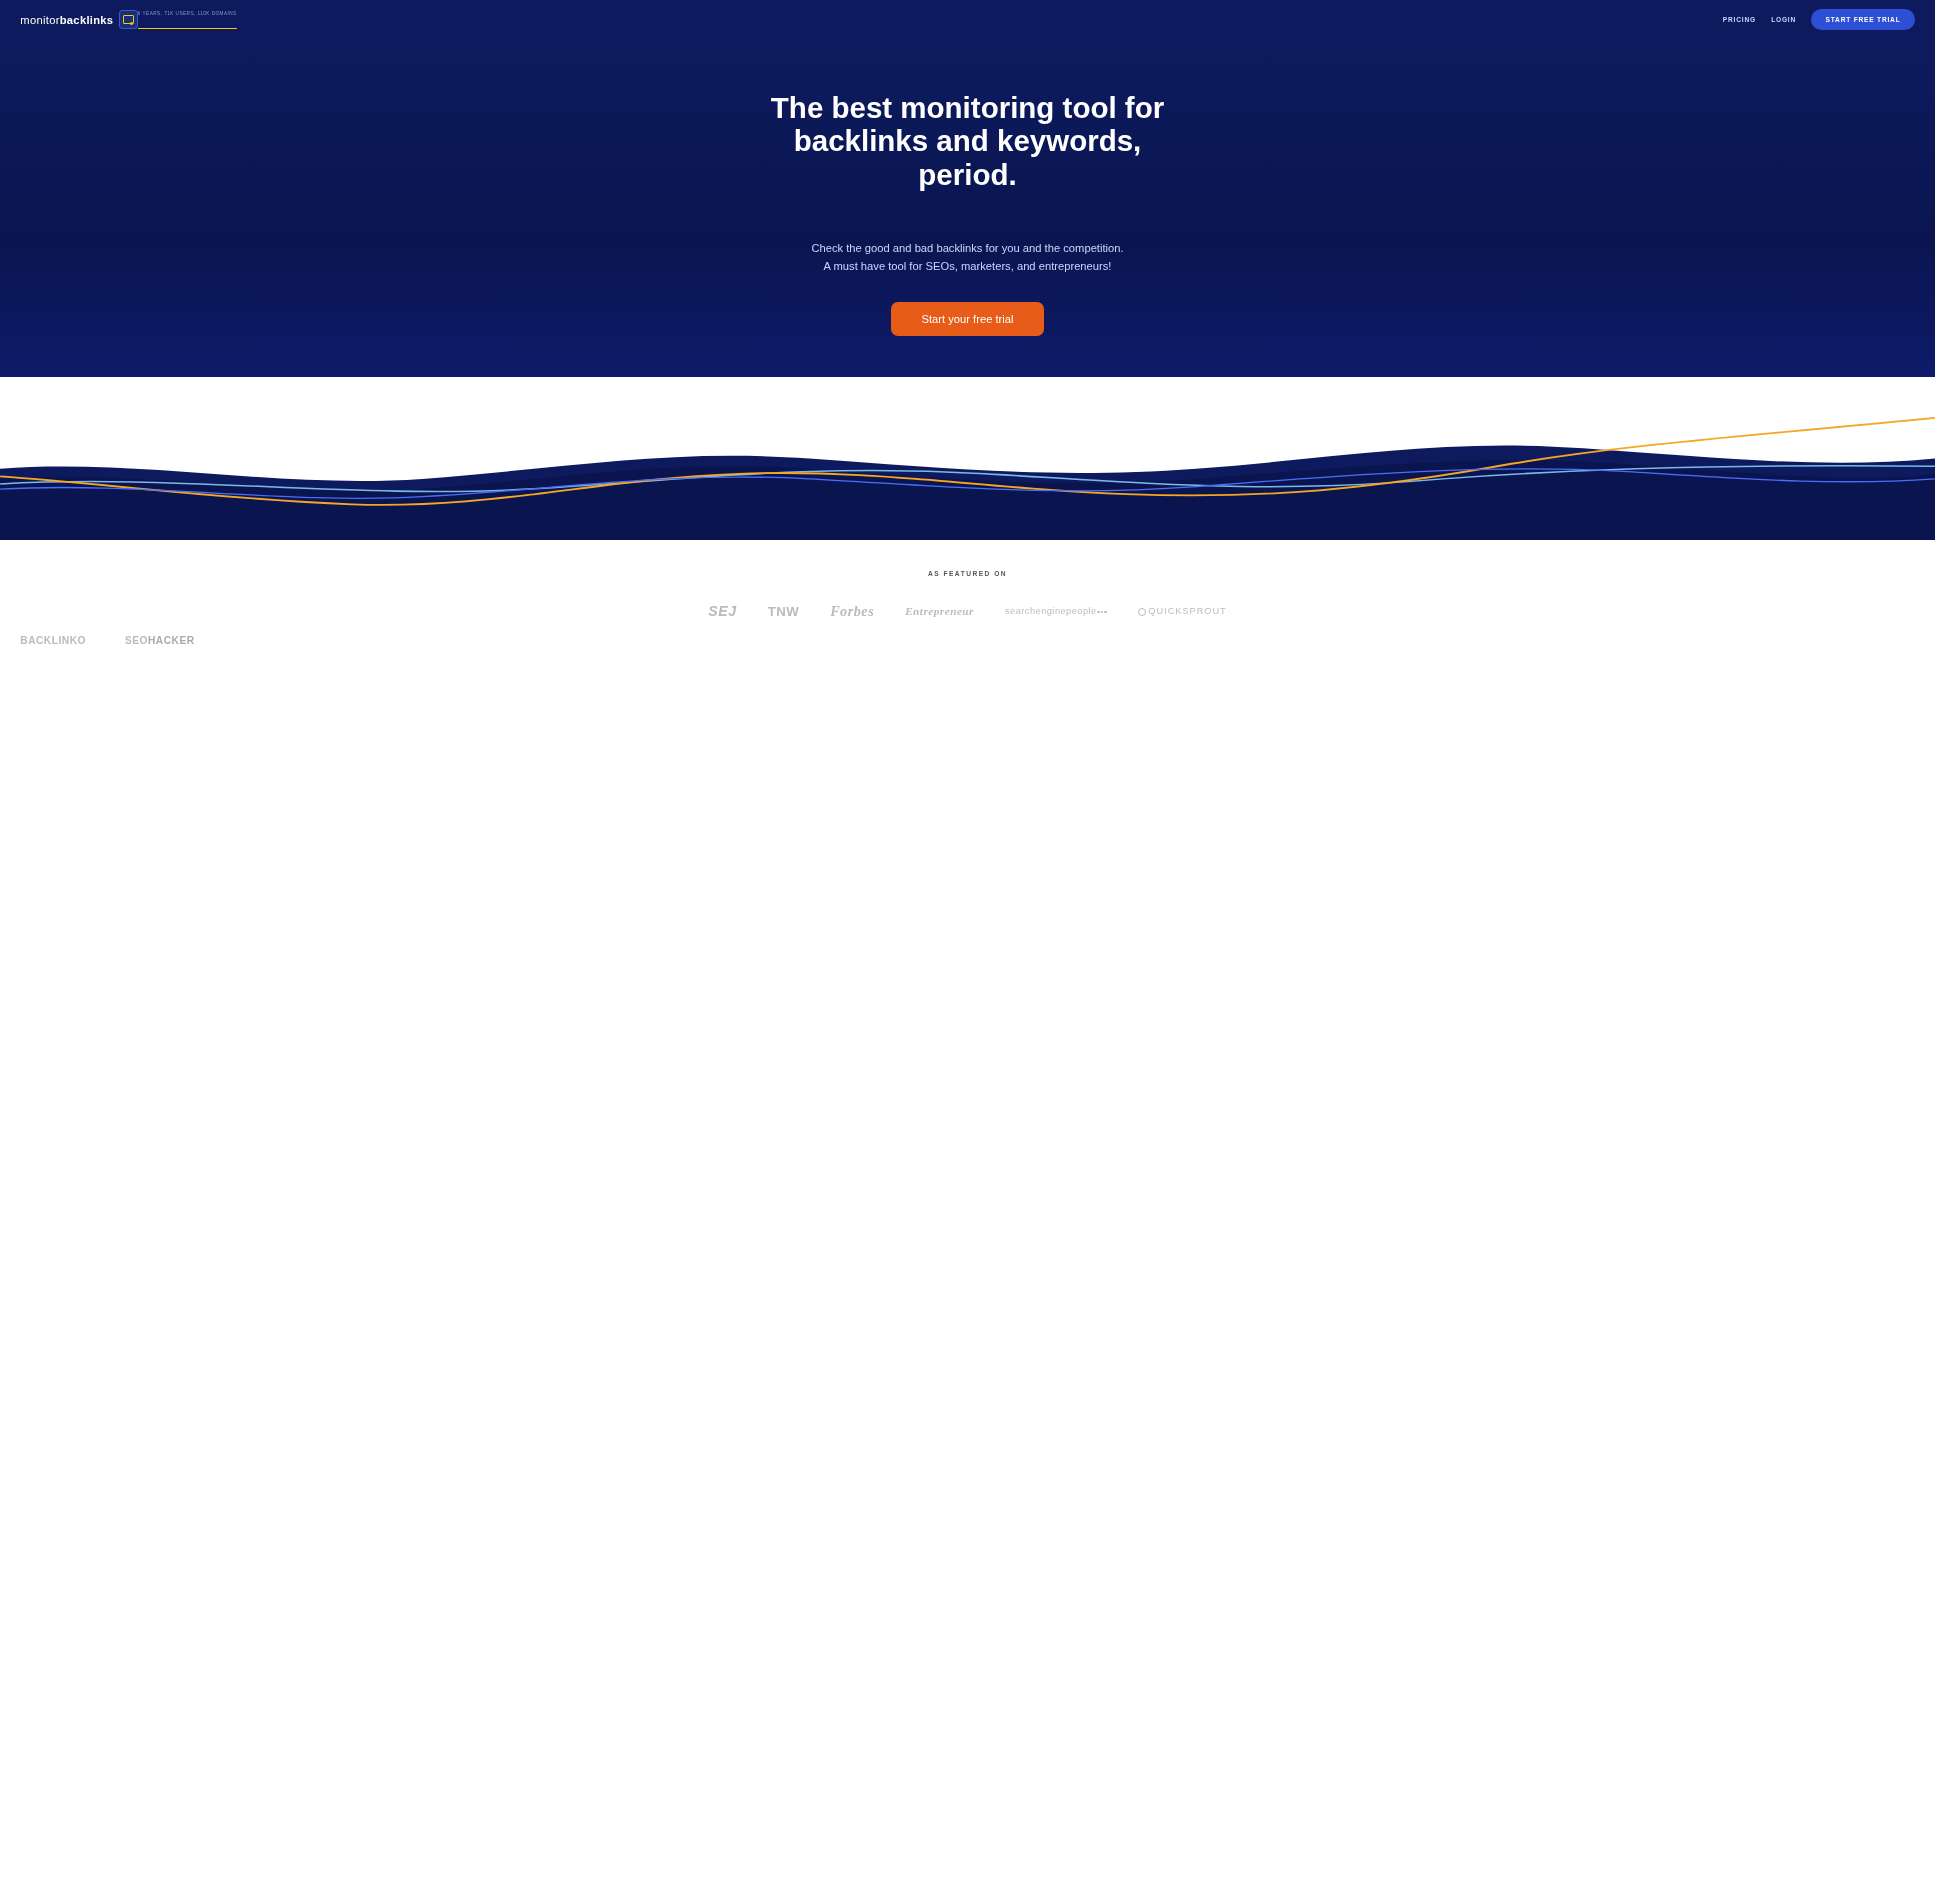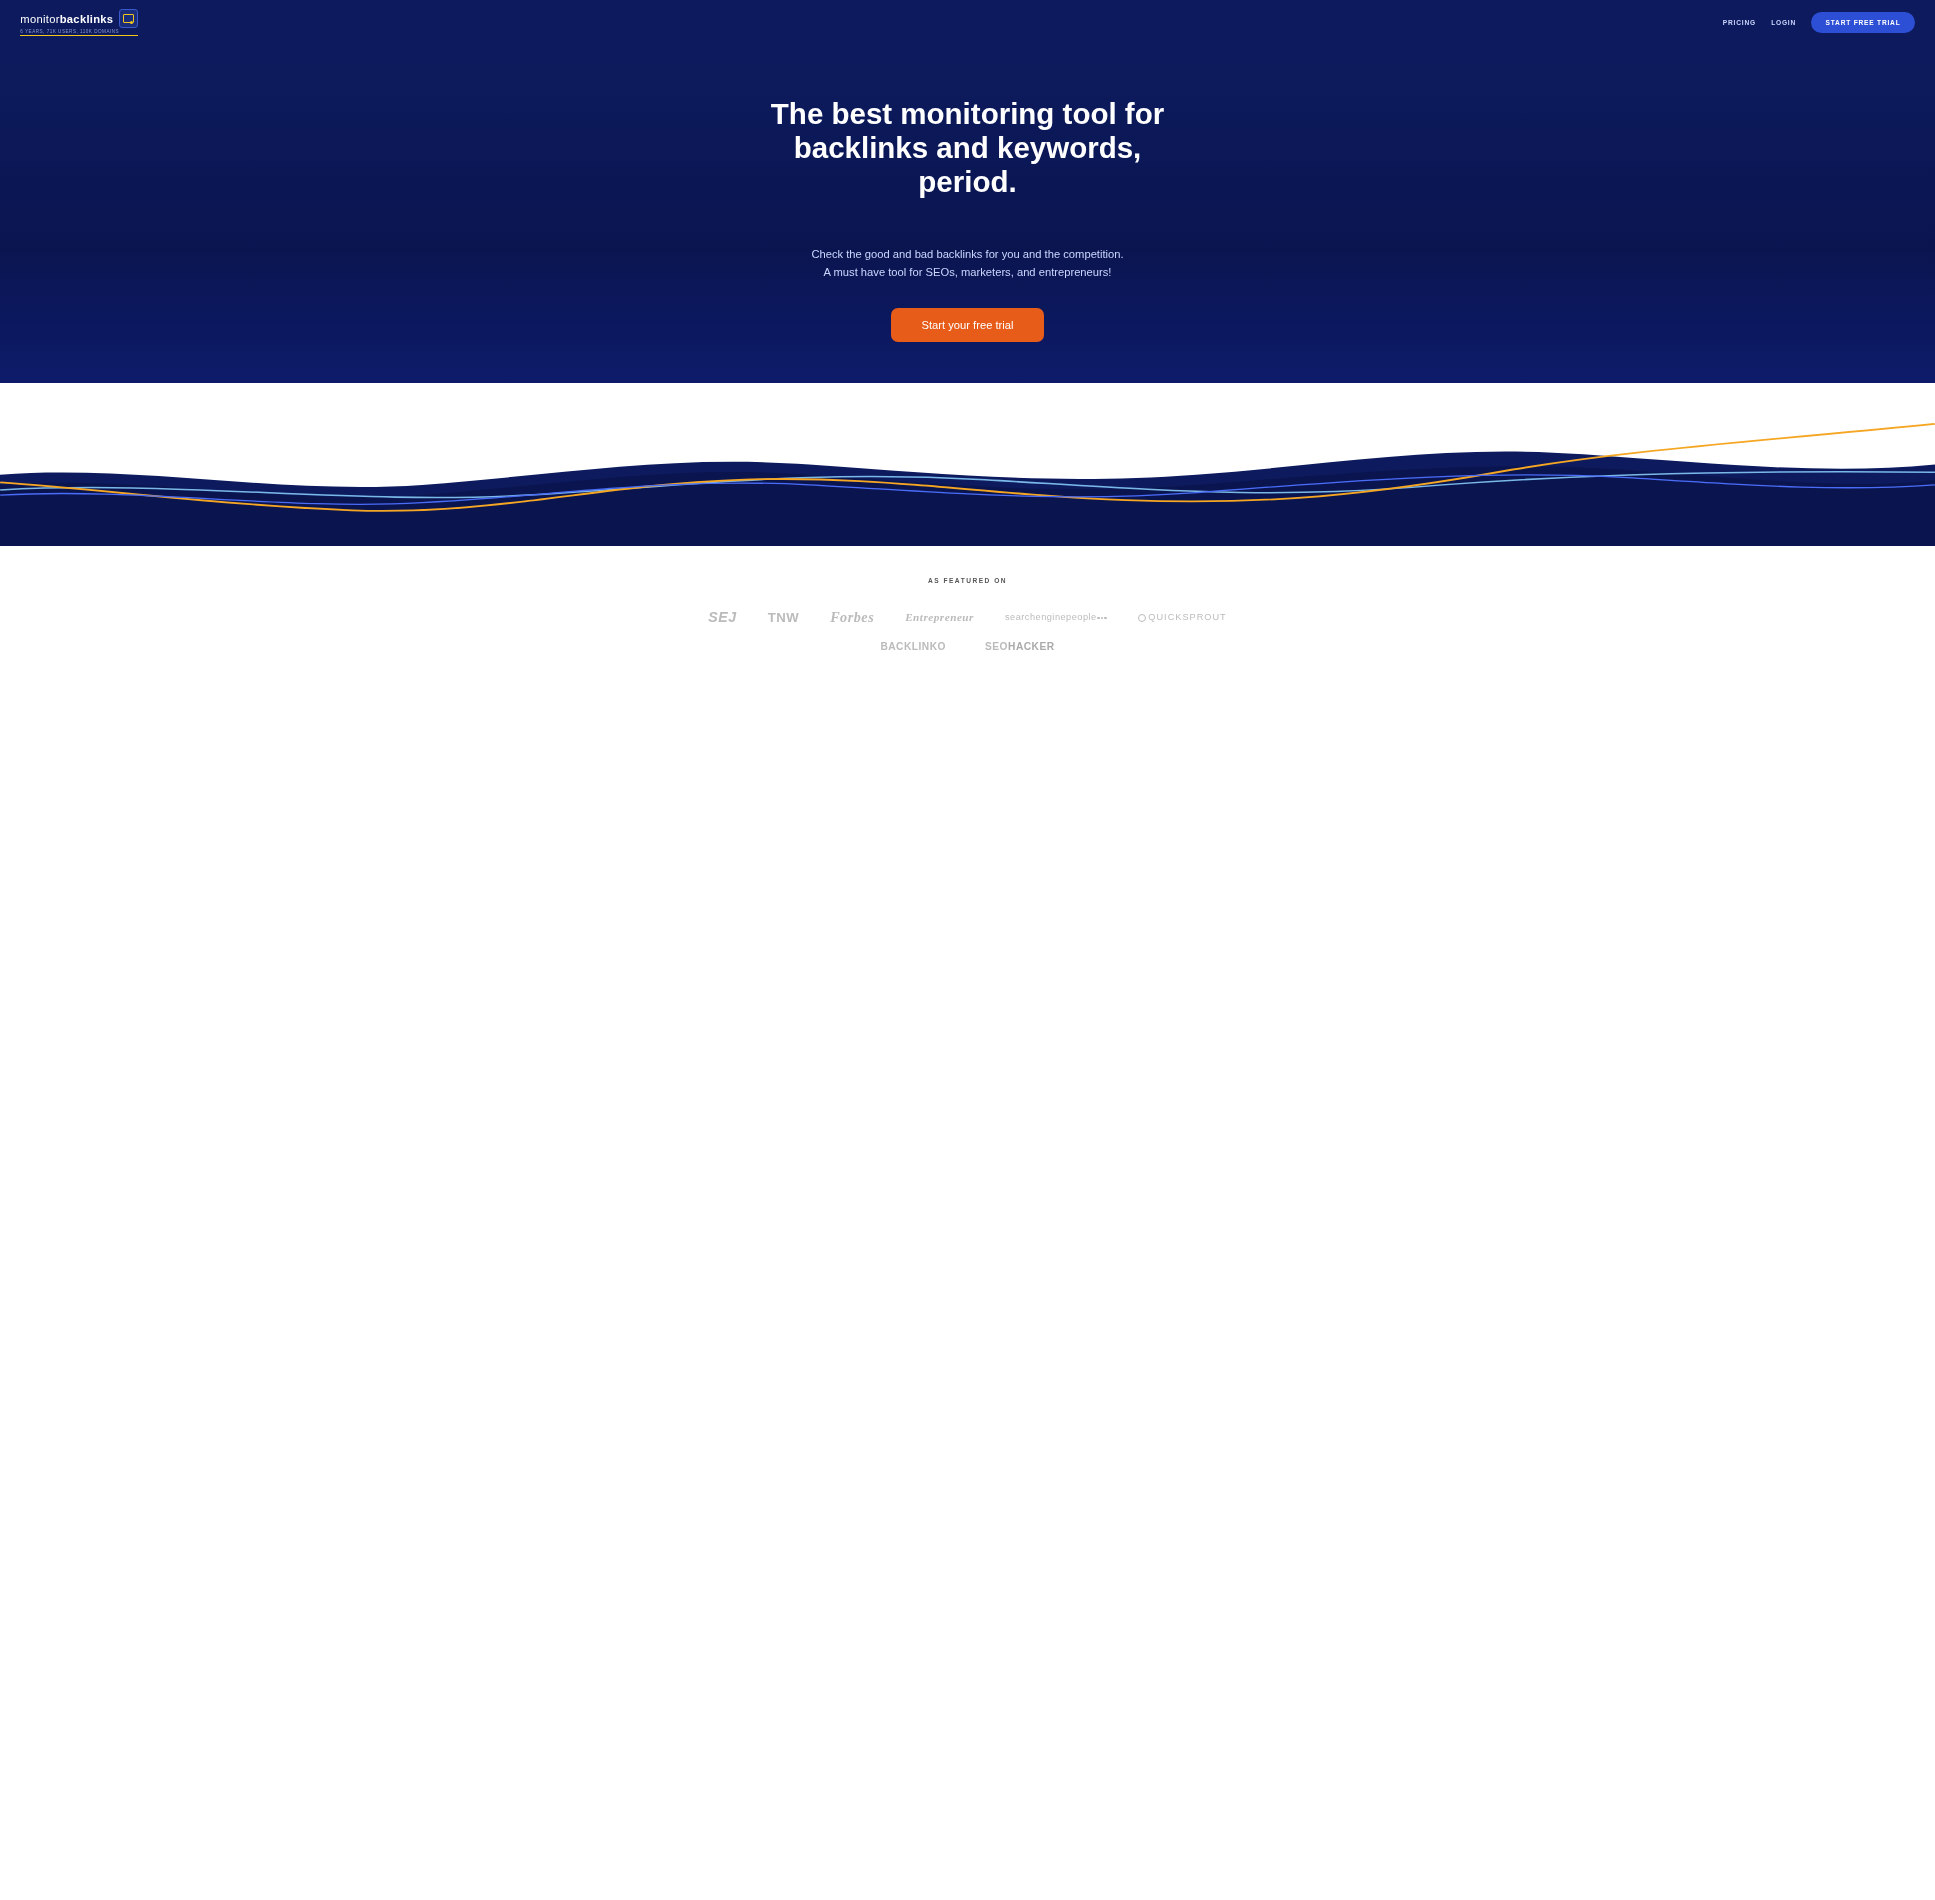--- a/index.html
+++ b/index.html
@@ -8,21 +8,21 @@
     
     .header {
       background: #0d1b5e;
       display: flex;
       align-items: center;
       justify-content: space-between;
       padding: 9.2px 20.3px;
       position: relative;
       z-index: 10;
     }
-    .logo-area { display: flex; flex-direction: column; }
+    .logo-area { display: flex; }
     .logo-row { display: flex; align-items: center; gap: 5.1px; }
     .logo-text { font-size: 11.2px; color: #fff; font-weight: 300; letter-spacing: 0.3px; }
     .logo-text strong { font-weight: 700; }
     .logo-icon {
       width: 19.3px; height: 19.3px;
       background: #1a2d7a;
       border: 1px solid #3a5acc;
       border-radius: 3.1px;
       display: flex; align-items: center; justify-content: center;
       position: relative;
@@ -143,21 +143,20 @@
       display: flex;
       align-items: center;
       justify-content: center;
       gap: 31px;
       flex-wrap: wrap;
       margin-bottom: 15.3px;
     }
     .logos-row2 {
       display: flex;
       align-items: center;
-      justify-content: center;
       gap: 39px;
       flex-wrap: wrap;
     }
     .brand-logo {
       color: #bbb;
       font-size: 13.2px;
       font-weight: 800;
       letter-spacing: 0.5px;
       font-family: Georgia, serif;
     }

